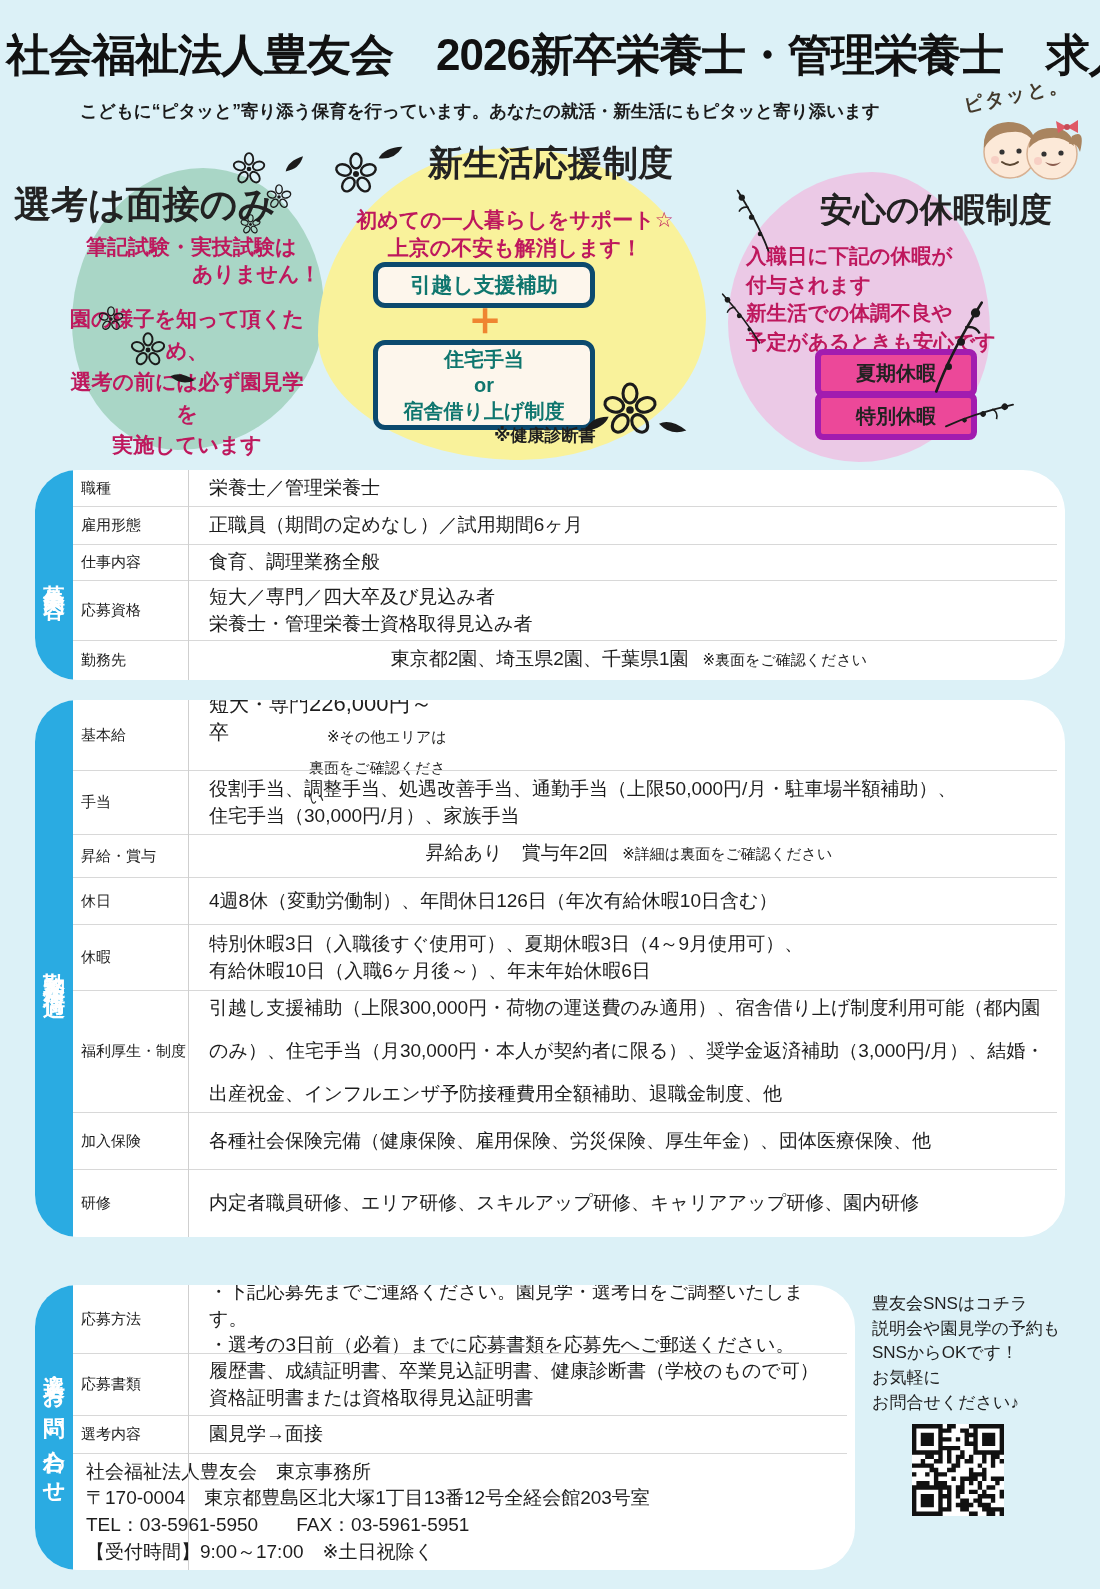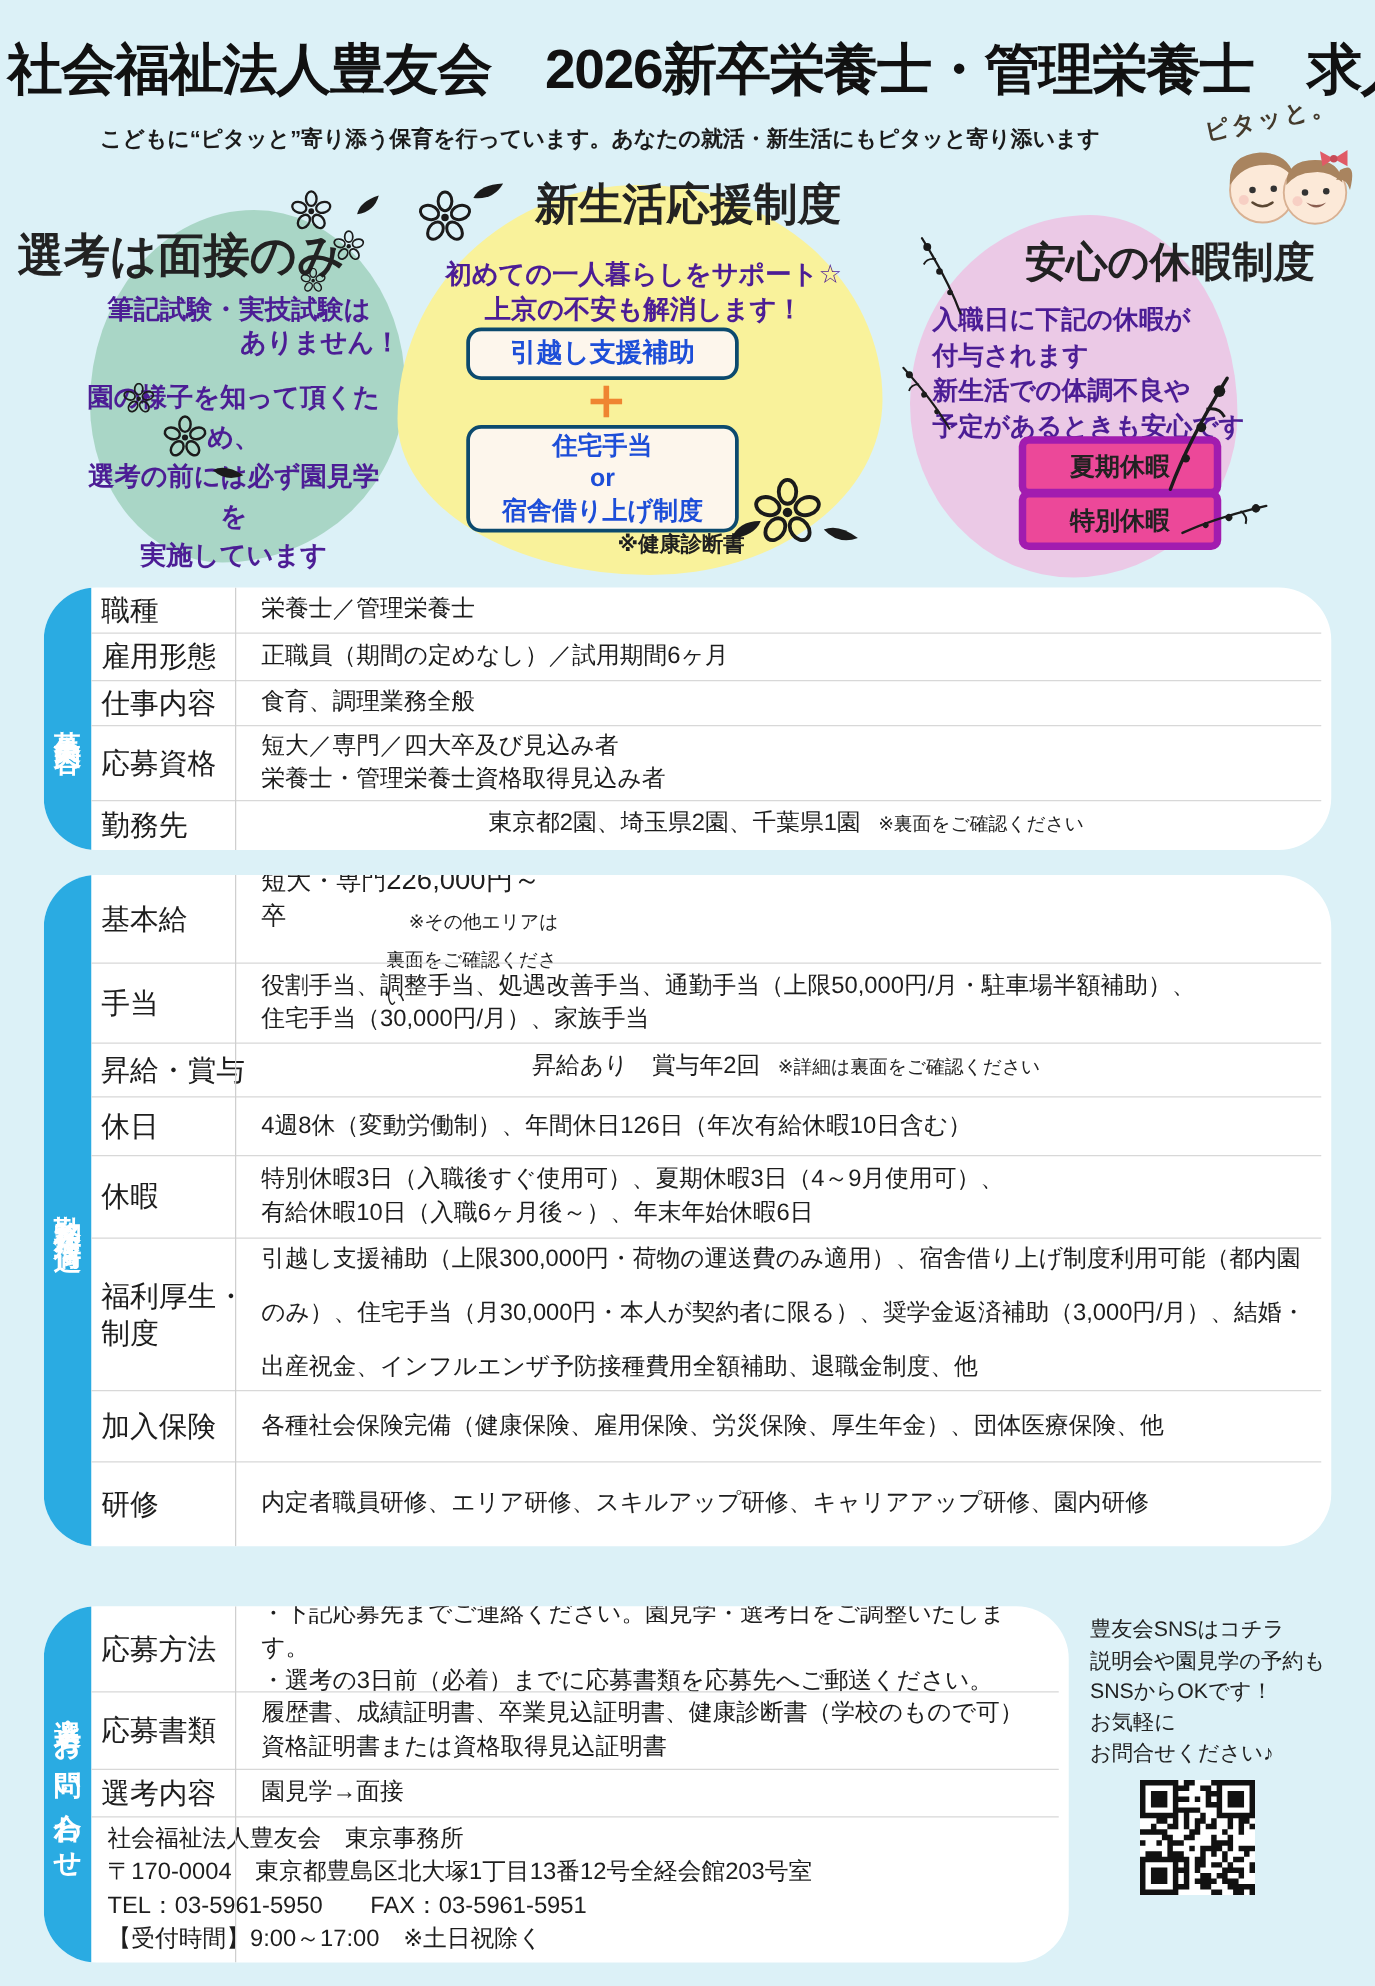--- a/index.html
+++ b/index.html
@@ -28,28 +28,28 @@
   .blob-green{left:72px;top:168px;width:252px;height:282px;background:#a9d6c6;
     border-radius:52% 48% 58% 42% / 55% 50% 50% 45%;}
   .blob-yellow{left:318px;top:148px;width:388px;height:312px;background:#f9f29b;
     border-radius:50% 50% 48% 52% / 60% 55% 45% 40%;}
   .blob-pink{left:728px;top:172px;width:262px;height:290px;background:#ebc9e6;
     border-radius:55% 45% 50% 50% / 52% 55% 45% 48%;}
   .feature-title{position:absolute;font-weight:bold;color:#222;white-space:nowrap;}
   .t-select{left:14px;top:180px;font-size:37px;}
   .t-newlife{left:428px;top:140px;font-size:35px;}
   .t-vacation{left:820px;top:188px;font-size:33px;}
-  .f-text{position:absolute;font-size:21px;font-weight:600;color:#4c1d95;white-space:pre-line;}
+  .f-text{position:absolute;font-size:21px;font-weight:600;color:#be185d;white-space:pre-line;}
   .g-line1{left:86px;top:233px;}
   .g-line2{left:192px;top:260px;}
   .g-body{left:62px;top:303px;width:250px;text-align:center;line-height:1.5;}
   .y-lead{left:345px;top:206px;width:340px;text-align:center;line-height:1.35;}
-  .o-box{position:absolute;border:3px solid #0c4a6e;background:#fdf6ec;border-radius:12px;
+  .o-box{position:absolute;border:5px solid #0c4a6e;background:#fdf6ec;border-radius:12px;
     display:flex;align-items:center;justify-content:center;text-align:center;
-    font-size:21px;font-weight:600;color:#1d4ed8;line-height:1.3;}
+    font-size:21px;font-weight:600;color:#0f766e;line-height:1.3;}
   .o-box1{left:373px;top:262px;width:212px;height:36px;}
   .o-box2{left:373px;top:340px;width:212px;height:80px;white-space:pre-line;font-size:20px;}
   .plus-sign{position:absolute;left:462px;top:288px;font-size:46px;font-weight:bold;color:#ef8531;}
   .y-note{position:absolute;left:494px;top:424px;font-size:17px;font-weight:600;}
   .p-body{left:746px;top:242px;font-size:20.5px;line-height:1.4;}
   .v-box{position:absolute;border:6px solid #a21caf;background:#ec4899;border-radius:8px;
     display:flex;align-items:center;justify-content:center;
     font-size:20px;font-weight:600;color:#222;}
   .v-box1{left:815px;top:349px;width:150px;height:36px;}
   .v-box2{left:815px;top:392px;width:150px;height:36px;}
@@ -60,21 +60,21 @@
   .panel-2{left:35px;top:700px;width:1030px;height:537px;}
   .panel-3{left:35px;top:1285px;width:820px;height:285px;}
   .side{width:38px;flex:none;background:#2aabe2;display:flex;align-items:center;justify-content:center;}
   .side span{writing-mode:vertical-rl;text-orientation:upright;color:#fff;
     font-weight:bold;font-size:22px;letter-spacing:4px;}
   .rows{flex:1;position:relative;display:flex;flex-direction:column;padding-right:8px;}
   .vline{position:absolute;left:115px;top:0;bottom:0;width:1px;background:#cfcfcf;}
   .row{display:flex;border-top:1px solid #d8d8d8;box-sizing:border-box;flex:none;}
   .row.first{border-top:none;}
   .th{width:115px;flex:none;display:flex;align-items:center;padding-left:8px;
-    font-size:23px;font-weight:500;color:#1d1d1d;line-height:1.25;}
+    font-size:15px;font-weight:500;color:#1d1d1d;line-height:1.25;}
   .td{flex:1;display:flex;flex-direction:column;justify-content:center;
     padding:5px 8px 5px 13px;font-size:19px;line-height:1.4;white-space:pre-line;color:#1d1d1d;}
   .td.inline{flex-direction:row;align-items:baseline;gap:14px;flex-wrap:wrap;}
   .td.wide{line-height:2.25;}
   .note{font-size:15px;color:#222;}
   .sal-grid{display:grid;grid-template-columns:100px 140px auto;row-gap:3px;align-items:baseline;font-size:20px;}
   .sal-v{font-size:22px;}
   .hl{background:#a8e3e8;padding:0 5px;justify-self:start;}
   .sal-note{font-size:15px;margin-left:18px;}
   

